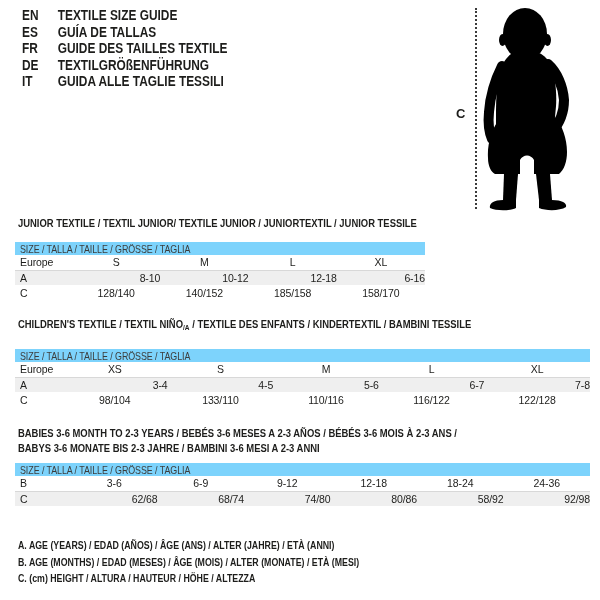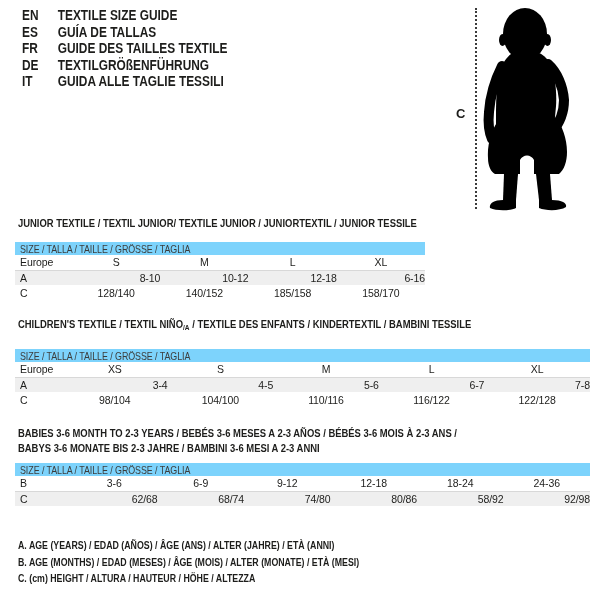--- a/index.html
+++ b/index.html
@@ -183,21 +183,21 @@
     <td class="lbl">A</td>
     <td>3-4</td>
     <td>4-5</td>
     <td>5-6</td>
     <td>6-7</td>
     <td>7-8</td>
   </tr>
   <tr>
     <td class="lbl">C</td>
     <td>98/104</td>
-    <td>104/100</td>
+    <td>133/110</td>
     <td>110/116</td>
     <td>116/122</td>
     <td>122/128</td>
   </tr>
 </tbody>
   </table>
 
 <div class="table-title" style="top:426px">
   <div>BABIES 3-6 MONTH TO 2-3 YEARS / BEBÉS 3-6 MESES A 2-3 AÑOS / BÉBÉS 3-6 MOIS À 2-3 ANS /</div>
   <div>BABYS 3-6 MONATE BIS 2-3 JAHRE / BAMBINI 3-6 MESI A 2-3 ANNI</div>

